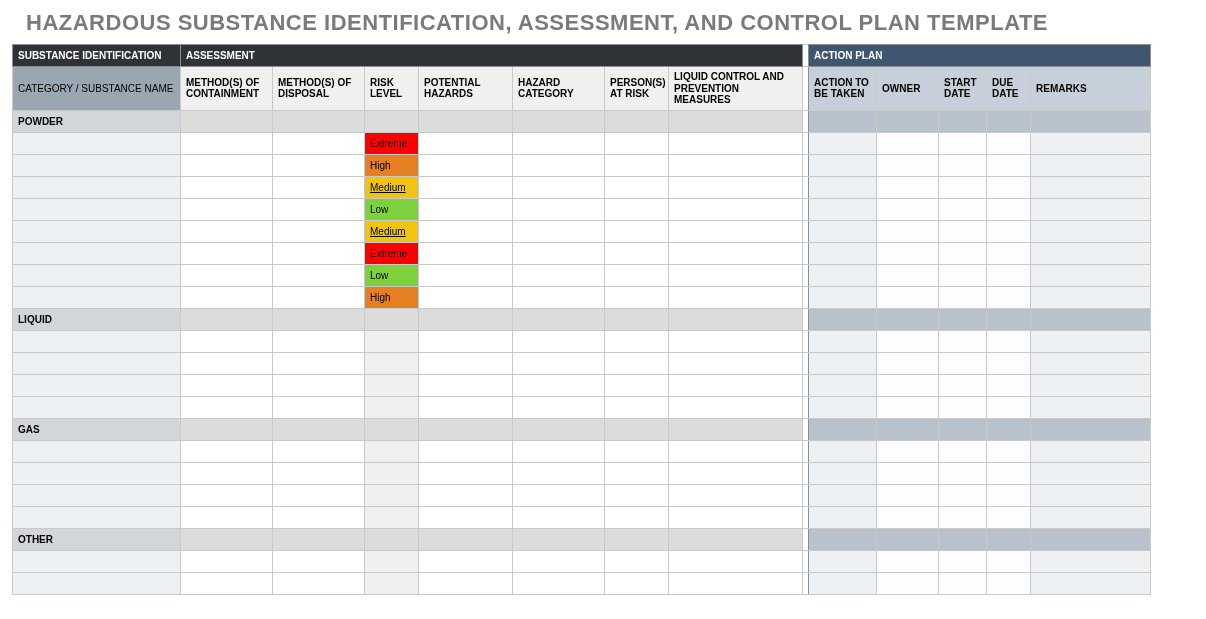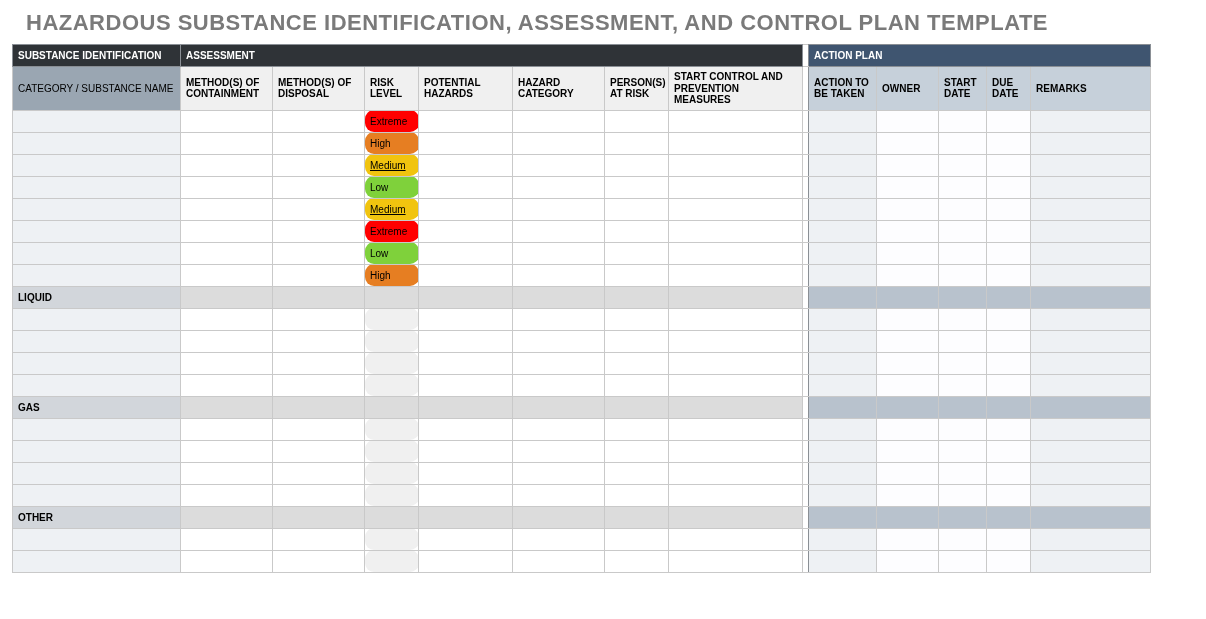--- a/index.html
+++ b/index.html
@@ -69,21 +69,21 @@
     font-size: 10px;
     line-height: 1.15;
     vertical-align: middle;
   }
   .center { text-align: center; }
   .cat-row td { background: #d2d6db; font-weight: 700; font-size: 10px; }
   .cat-row td.mid { background: #dcdcdc; }
   .cat-row td.right { background: #b8c2cd; }
   .data-row td { background: #fff; }
   .data-row td.name { background: #eef1f4; }
-  .data-row td.risk { background: #f0f0f0; border-radius: 9px; }
+  .data-row td.risk { background: #f0f0f0; }
   .data-row td.right { background: #eef1f4; }
   .data-row td.right-white { background: #fdfdff; }
   .risk-extreme { background: #ff0000 !important; color: #000; }
   .risk-high    { background: #e67e22 !important; color: #000; margin-top: 36px; }
   .risk-medium  { background: #f1c40f !important; color: #000; text-decoration: underline; }
   .risk-low     { background: #7fd13b !important; color: #000; }
   .gap-col { width: 6px; border-left:1px solid #8a8f95 !important; border-right:1px solid #8a8f95 !important; background:#fff !important; }
   col.c-name   { width: 168px; }
   col.c-cont   { width: 92px; }
   col.c-disp   { width: 92px; }
@@ -131,31 +131,47 @@
   </tr>
 
   <tr>
     <td class="colhead-dark">CATEGORY / SUBSTANCE NAME</td>
     <td class="colhead-light">METHOD(S) OF CONTAINMENT</td>
     <td class="colhead-light">METHOD(S) OF DISPOSAL</td>
     <td class="colhead-light">RISK LEVEL</td>
     <td class="colhead-light">POTENTIAL HAZARDS</td>
     <td class="colhead-light">HAZARD CATEGORY</td>
     <td class="colhead-light">PERSON(S) AT RISK</td>
-    <td class="colhead-light">START CONTROL AND PREVENTION MEASURES</td>
+    <td class="colhead-light">LIQUID CONTROL AND PREVENTION MEASURES</td>
     <td class="gap-col"></td>
     <td class="colhead-blue">ACTION TO BE TAKEN</td>
     <td class="colhead-blue center">OWNER</td>
     <td class="colhead-blue center">START DATE</td>
     <td class="colhead-blue center">DUE DATE</td>
     <td class="colhead-blue">REMARKS</td>
   </tr>
 
   </tbody>
     <tbody id="grid-body">
+      <tr class="cat-row">
+        <td>POWDER</td>
+        <td class="mid"></td>
+        <td class="mid"></td>
+        <td class="mid"></td>
+        <td class="mid"></td>
+        <td class="mid"></td>
+        <td class="mid"></td>
+        <td class="mid"></td>
+        <td class="gap-col"></td>
+        <td class="right"></td>
+        <td class="right"></td>
+        <td class="right"></td>
+        <td class="right"></td>
+        <td class="right"></td>
+      </tr>
       <tr class="data-row">
         <td class="name"></td>
         <td></td>
         <td></td>
         <td class="risk risk-extreme">Extreme</td>
         <td></td>
         <td></td>
         <td></td>
         <td></td>
         <td class="gap-col"></td>

